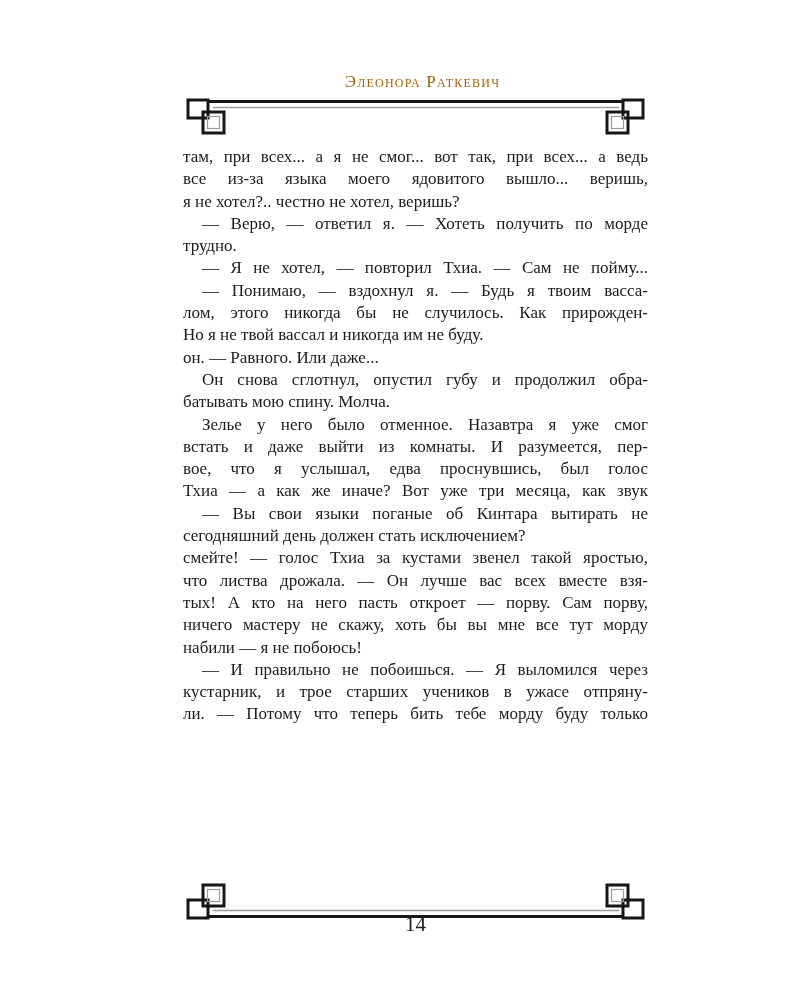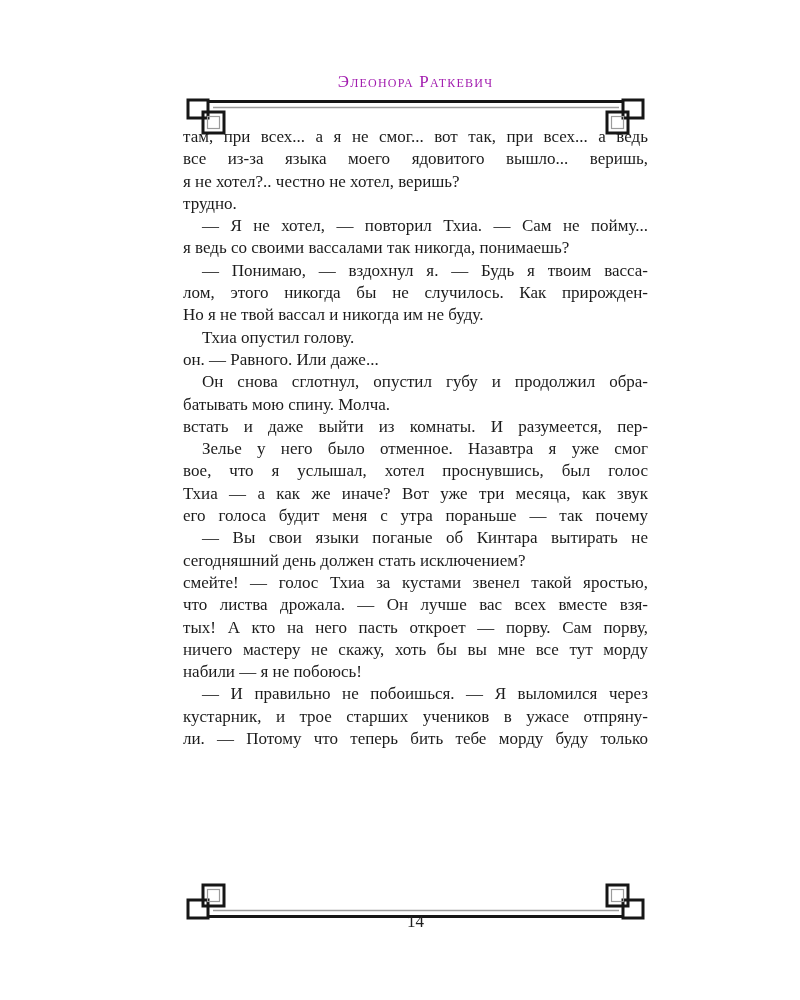--- a/index.html
+++ b/index.html
@@ -11,44 +11,44 @@
     position: relative;
     width: 800px;
     height: 1000px;
     background: var(--bg, #ffffff);
     font-family: "Liberation Serif", "DejaVu Serif", serif;
     color: var(--text, #1b1b1b);
     overflow: hidden;
   }
   .running-header {
     position: absolute;
-    left: 183px;
+    left: 190px;
     top: 72px;
     width: 465px;
     text-align: center;
     font-size: 17px;
     font-variant: small-caps;
     letter-spacing: 1.2px;
-    color: #a21caf;
+    color: #a16207;
   }
   .ornament {
     position: absolute;
     left: 183px;
     width: 465px;
     height: 44px;
   }
   .ornament.top { top: 95px; }
   .ornament.bottom {
     top: 879px;
     transform: scaleY(-1);
   }
   .page-body {
     position: absolute;
     left: 183px;
-    top: 126px;
+    top: 146px;
     width: 465px;
     font-size: 17px;
     line-height: 22.3px;
   }
   .line {
     text-align: justify;
     text-align-last: justify;
     white-space: normal;
   }
   .line.para-end {
@@ -56,21 +56,21 @@
   }
   .line.indent {
     text-indent: 19px;
   }
   .page-number {
     position: absolute;
     left: 183px;
     top: 912px;
     width: 465px;
     text-align: center;
-    font-size: 17px;
+    font-size: 21px;
     color: #1f1f1f;
   }
 </style>
 </head>
 <body>
 
 <div class="page" style="--bg: #ffffff; --text: #1b1b1b;">
 
   <div class="running-header">Элеонора Раткевич</div>
 
@@ -84,35 +84,33 @@
       <rect x="440" y="5" width="20" height="18" stroke="#161616" stroke-width="3"></rect>
       <rect x="424" y="17" width="21" height="21" stroke="#161616" stroke-width="3"></rect>
       <rect x="428.5" y="21.5" width="12" height="12" stroke="#9b9b9b" stroke-width="1.2"></rect>
     </g>
   </svg>
 
   <div class="page-body">
       <div class="line">там, при всех... а я не смог... вот так, при всех... а ведь</div>
       <div class="line">все из-за языка моего ядовитого вышло... веришь,</div>
       <div class="line para-end">я не хотел?.. честно не хотел, веришь?</div>
+      <div class="line indent">— Верю, — ответил я. — Хотеть получить по морде</div>
       <div class="line para-end">трудно.</div>
       <div class="line indent">— Я не хотел, — повторил Тхиа. — Сам не пойму...</div>
-      <div class="line para-end">я ведь со своими вассалами так никогда, понимаешь?</div>
       <div class="line indent">— Понимаю, — вздохнул я. — Будь я твоим васса-</div>
       <div class="line">лом, этого никогда бы не случилось. Как прирожден-</div>
       <div class="line para-end">Но я не твой вассал и никогда им не буду.</div>
-      <div class="line indent para-end">Тхиа опустил голову.</div>
       <div class="line para-end">он. — Равного. Или даже...</div>
       <div class="line indent">Он снова сглотнул, опустил губу и продолжил обра-</div>
       <div class="line para-end">батывать мою спину. Молча.</div>
+      <div class="line indent">Зелье у него было отменное. Назавтра я уже смог</div>
       <div class="line">встать и даже выйти из комнаты. И разумеется, пер-</div>
-      <div class="line indent">Зелье у него было отменное. Назавтра я уже смог</div>
-      <div class="line">вое, что я услышал, хотел проснувшись, был голос</div>
+      <div class="line">вое, что я услышал, едва проснувшись, был голос</div>
       <div class="line">Тхиа — а как же иначе? Вот уже три месяца, как звук</div>
-      <div class="line">его голоса будит меня с утра пораньше — так почему</div>
       <div class="line indent">— Вы свои языки поганые об Кинтара вытирать не</div>
       <div class="line para-end">сегодняшний день должен стать исключением?</div>
       <div class="line">смейте! — голос Тхиа за кустами звенел такой яростью,</div>
       <div class="line">что листва дрожала. — Он лучше вас всех вместе взя-</div>
       <div class="line">тых! А кто на него пасть откроет — порву. Сам порву,</div>
       <div class="line">ничего мастеру не скажу, хоть бы вы мне все тут морду</div>
       <div class="line para-end">набили — я не побоюсь!</div>
       <div class="line indent">— И правильно не побоишься. — Я выломился через</div>
       <div class="line">кустарник, и трое старших учеников в ужасе отпряну-</div>
       <div class="line">ли. — Потому что теперь бить тебе морду буду только</div>

